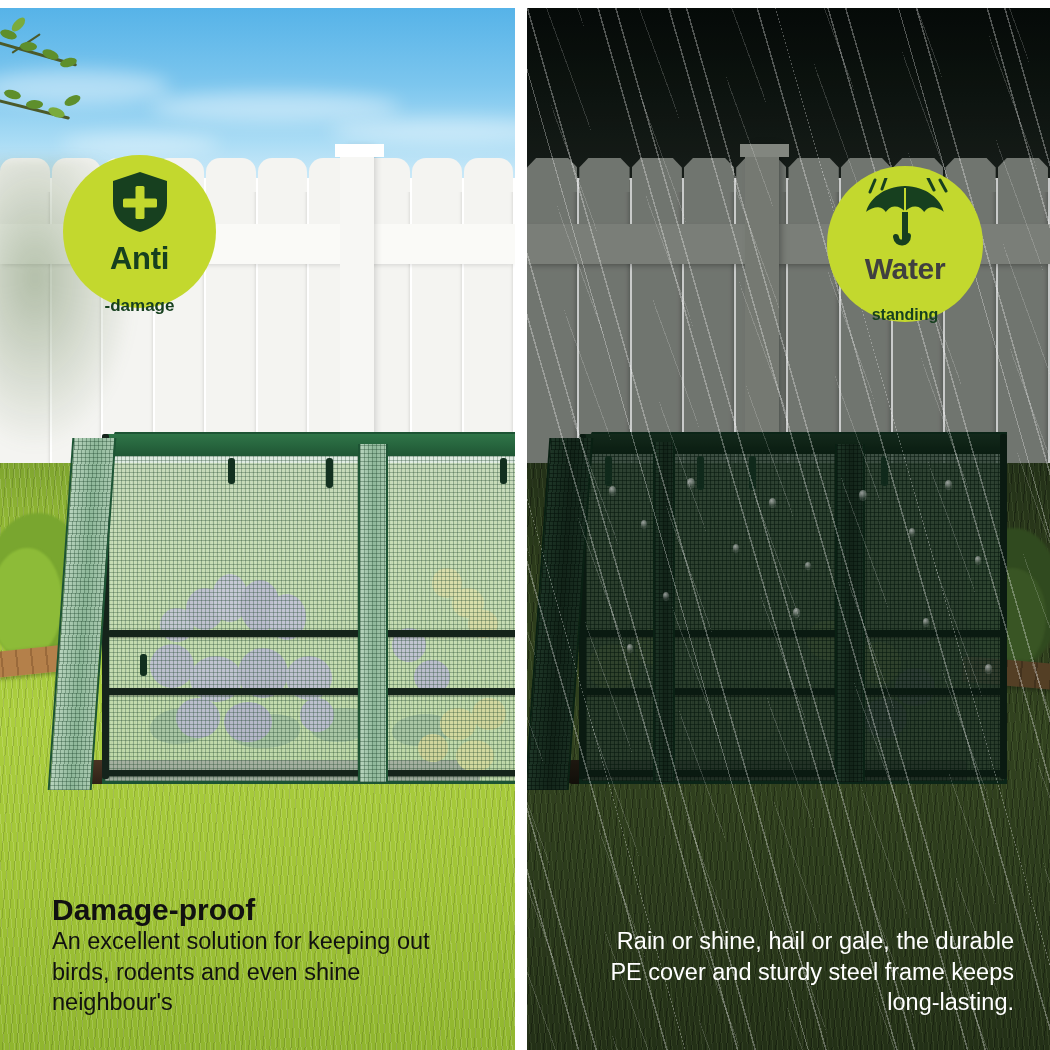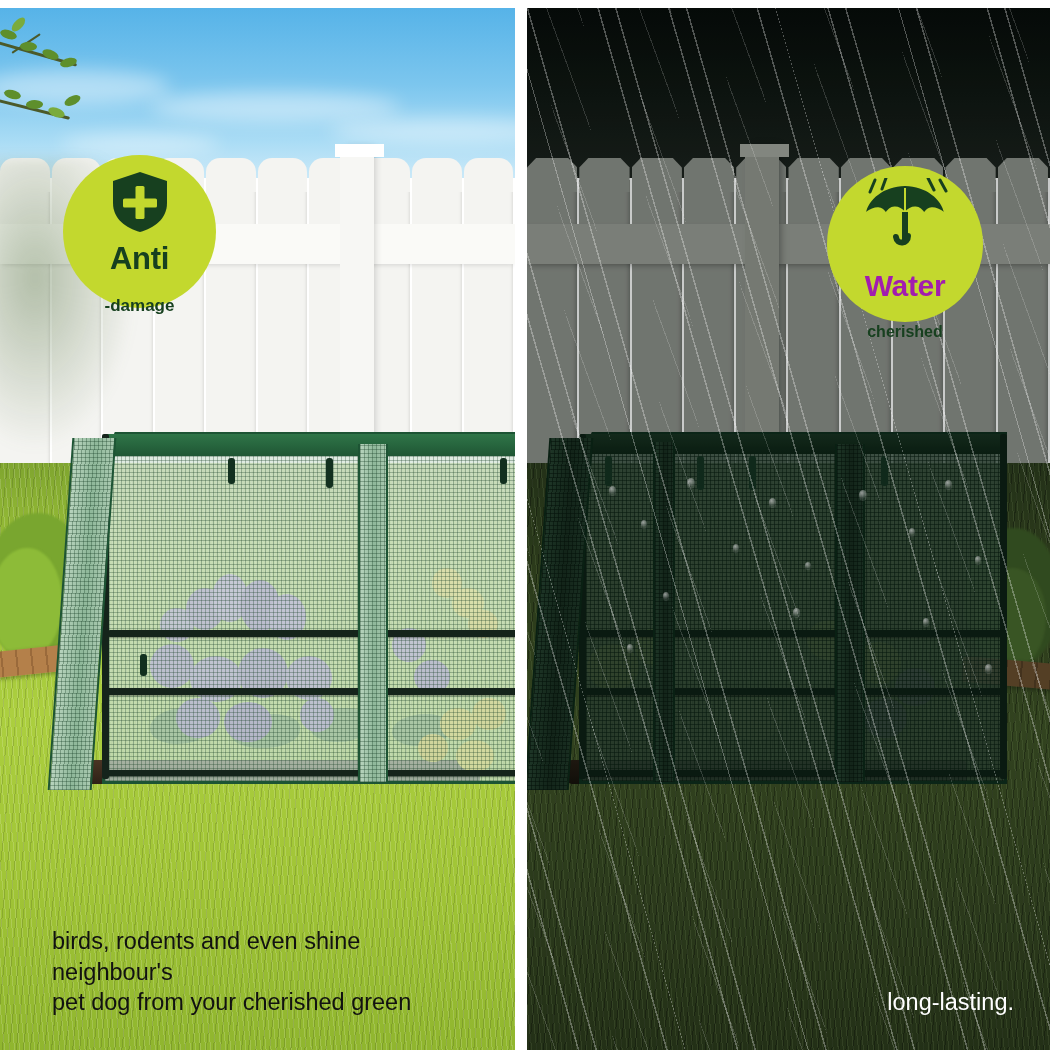--- a/index.html
+++ b/index.html
@@ -288,23 +288,24 @@
             <path d="M29 1 L56 10 L56 32 C56 48 43 57 29 61 C15 57 2 48 2 32 L2 10 Z" fill="#17401f"></path>
             <rect x="24.5" y="15" width="9" height="33" rx="1.6" fill="#c3d82e"></rect>
             <rect x="12" y="27.5" width="34" height="9" rx="1.6" fill="#c3d82e"></rect>
           </svg>
         </span>
         <span class="badge-title" style="font-size:31px;color:#17401f;margin-top:6px;">Anti</span>
         <span class="badge-sub" style="font-size:17px;color:#17401f;">-damage</span>
       </div>
 
       <div class="caption cap-left">
+        <div class="cap-title">Damage-proof</div>
         <div class="cap-body">
+          <div>An excellent solution for keeping out</div>
           <div>birds, rodents and even shine neighbour's</div>
-          <div>pet dog from your cherished green</div>
         </div>
       </div>
     </div>
   </div>
 
   <div class="divider"></div>
 
   <div class="panel panel-right">
     <div class="scene">
 
@@ -428,25 +429,27 @@
             <path d="M62 36 C66 29 72 28 82 35" fill="none" stroke="#c3d82e" stroke-width="2"></path>
             <path d="M43 10 L43 35" stroke="#c3d82e" stroke-width="2"></path>
             <rect x="40" y="34" width="6" height="28" fill="#17401f"></rect>
             <path d="M46 58 C46 66 35 67 34 59" fill="none" stroke="#17401f" stroke-width="6" stroke-linecap="round"></path>
             <path d="M13 2 L8 14" stroke="#17401f" stroke-width="3" stroke-linecap="round"></path>
             <path d="M24 0 L20 11" stroke="#17401f" stroke-width="3" stroke-linecap="round"></path>
             <path d="M66 0 L72 12" stroke="#17401f" stroke-width="3" stroke-linecap="round"></path>
             <path d="M78 2 L84 13" stroke="#17401f" stroke-width="3" stroke-linecap="round"></path>
           </svg>
         </span>
-        <span class="badge-title" style="font-size:30px;color:#a21caf;margin-top:19px;">Water</span>
-        <span class="badge-sub" style="font-size:16px;color:#17401f;">cherished</span>
+        <span class="badge-title" style="font-size:30px;color:#404040;margin-top:2px;">Water</span>
+        <span class="badge-sub" style="font-size:16px;color:#17401f;">standing</span>
       </div>
 
       <div class="caption cap-right">
         <div class="cap-body">
+          <div>Rain or shine, hail or gale, the durable</div>
+          <div>PE cover and sturdy steel frame keeps</div>
           <div>long-lasting.</div>
         </div>
       </div>
     </div>
   </div>
 
 </div>
 
 </body></html>

